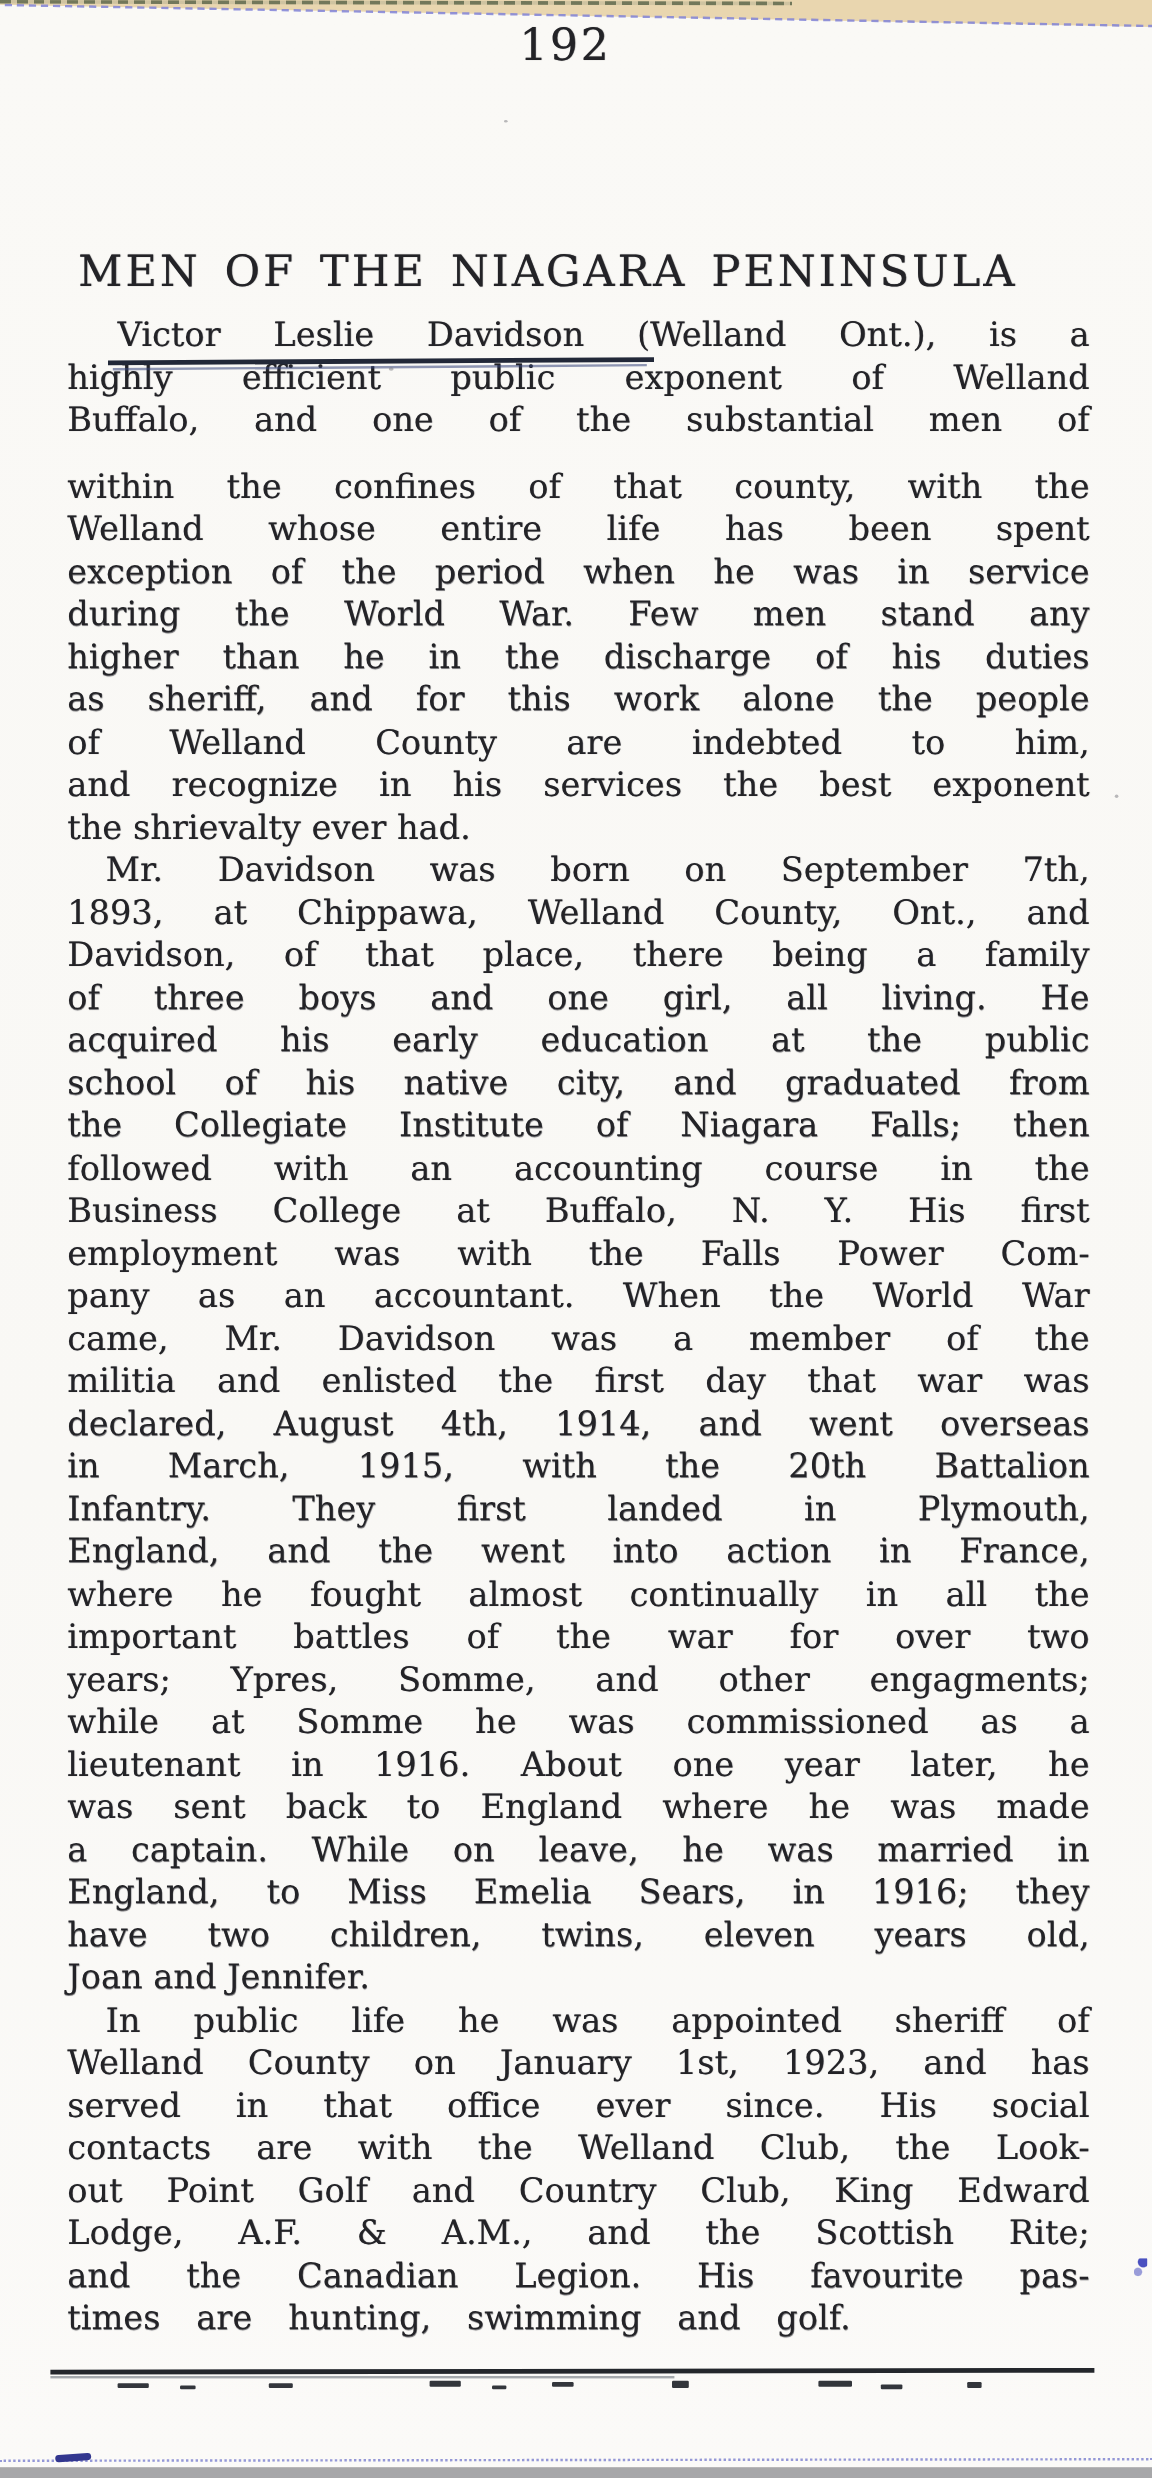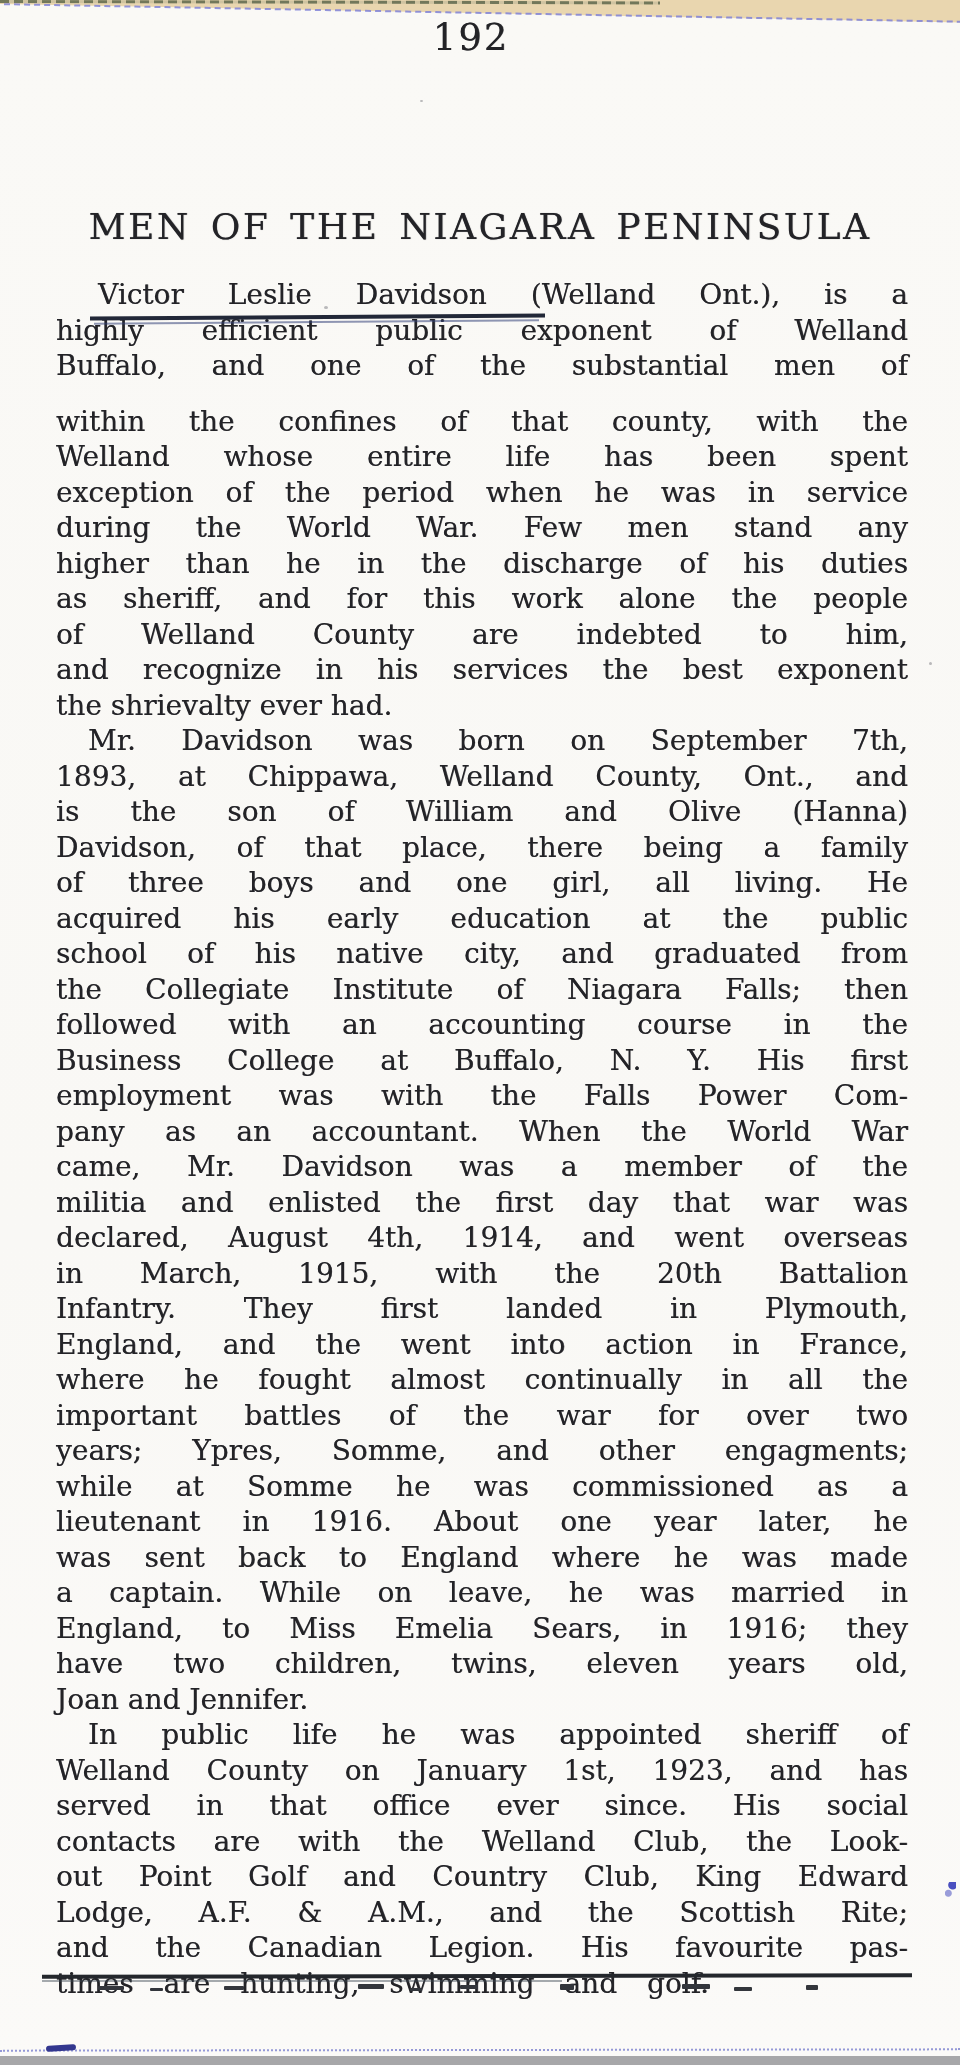--- a/index.html
+++ b/index.html
@@ -47,27 +47,27 @@
       radial-gradient(circle at 70% 20%, #4a50c0 0 4px, transparent 5px),
       radial-gradient(circle at 30% 75%, rgba(74,80,192,.55) 0 3px, transparent 4px);
   }
   
   .page-number{
     position:absolute;top:16px;left:0;width:942px;
     text-align:center;font-size:37px;letter-spacing:2px;
     text-shadow:.4px .4px .6px rgba(30,30,34,.65);
   }
   .title{
-    position:absolute;top:206px;left:54px;width:852px;margin:0;
-    text-align:center;font-size:36px;font-weight:normal;
+    position:absolute;top:206px;left:65px;width:852px;margin:0;
+    text-align:left;font-size:36px;font-weight:normal;
     letter-spacing:2.5px;word-spacing:6px;white-space:nowrap;
     text-shadow:.4px .4px .7px rgba(30,30,34,.7);
   }
   .body{
-    position:absolute;top:277px;left:56px;width:852px;
+    position:absolute;top:261px;left:56px;width:852px;
     font-size:28px;line-height:35.5px;
     text-shadow:.35px .35px .6px rgba(32,32,38,.6);
   }
   .line{
     text-align:justify;text-align-last:justify;
     height:35.5px;overflow:visible;
   }
   .line.left{text-align:center;text-align-last:left;}
   .line.indent{text-indent:32px;}
   .lead-line{text-indent:42px;}
@@ -126,21 +126,20 @@
         <div class="line">during the World War. Few men stand any</div>
         <div class="line">higher than he in the discharge of his duties</div>
         <div class="line">as sheriff, and for this work alone the people</div>
         <div class="line">of Welland County are indebted to him,</div>
         <div class="line">and recognize in his services the best exponent</div>
         <div class="line left">the shrievalty ever had.</div>
       </div>
     <div class="block">
         <div class="line indent">Mr. Davidson was born on September 7th,</div>
         <div class="line">1893, at Chippawa, Welland County, Ont., and</div>
-        <div class="line">is the son of William and Olive (Hanna)</div>
         <div class="line">Davidson, of that place, there being a family</div>
         <div class="line">of three boys and one girl, all living. He</div>
         <div class="line">acquired his early education at the public</div>
         <div class="line">school of his native city, and graduated from</div>
         <div class="line">the Collegiate Institute of Niagara Falls; then</div>
         <div class="line">followed with an accounting course in the</div>
         <div class="line">Business College at Buffalo, N. Y. His first</div>
         <div class="line">employment was with the Falls Power Com-</div>
         <div class="line">pany as an accountant. When the World War</div>
         <div class="line">came, Mr. Davidson was a member of the</div>

